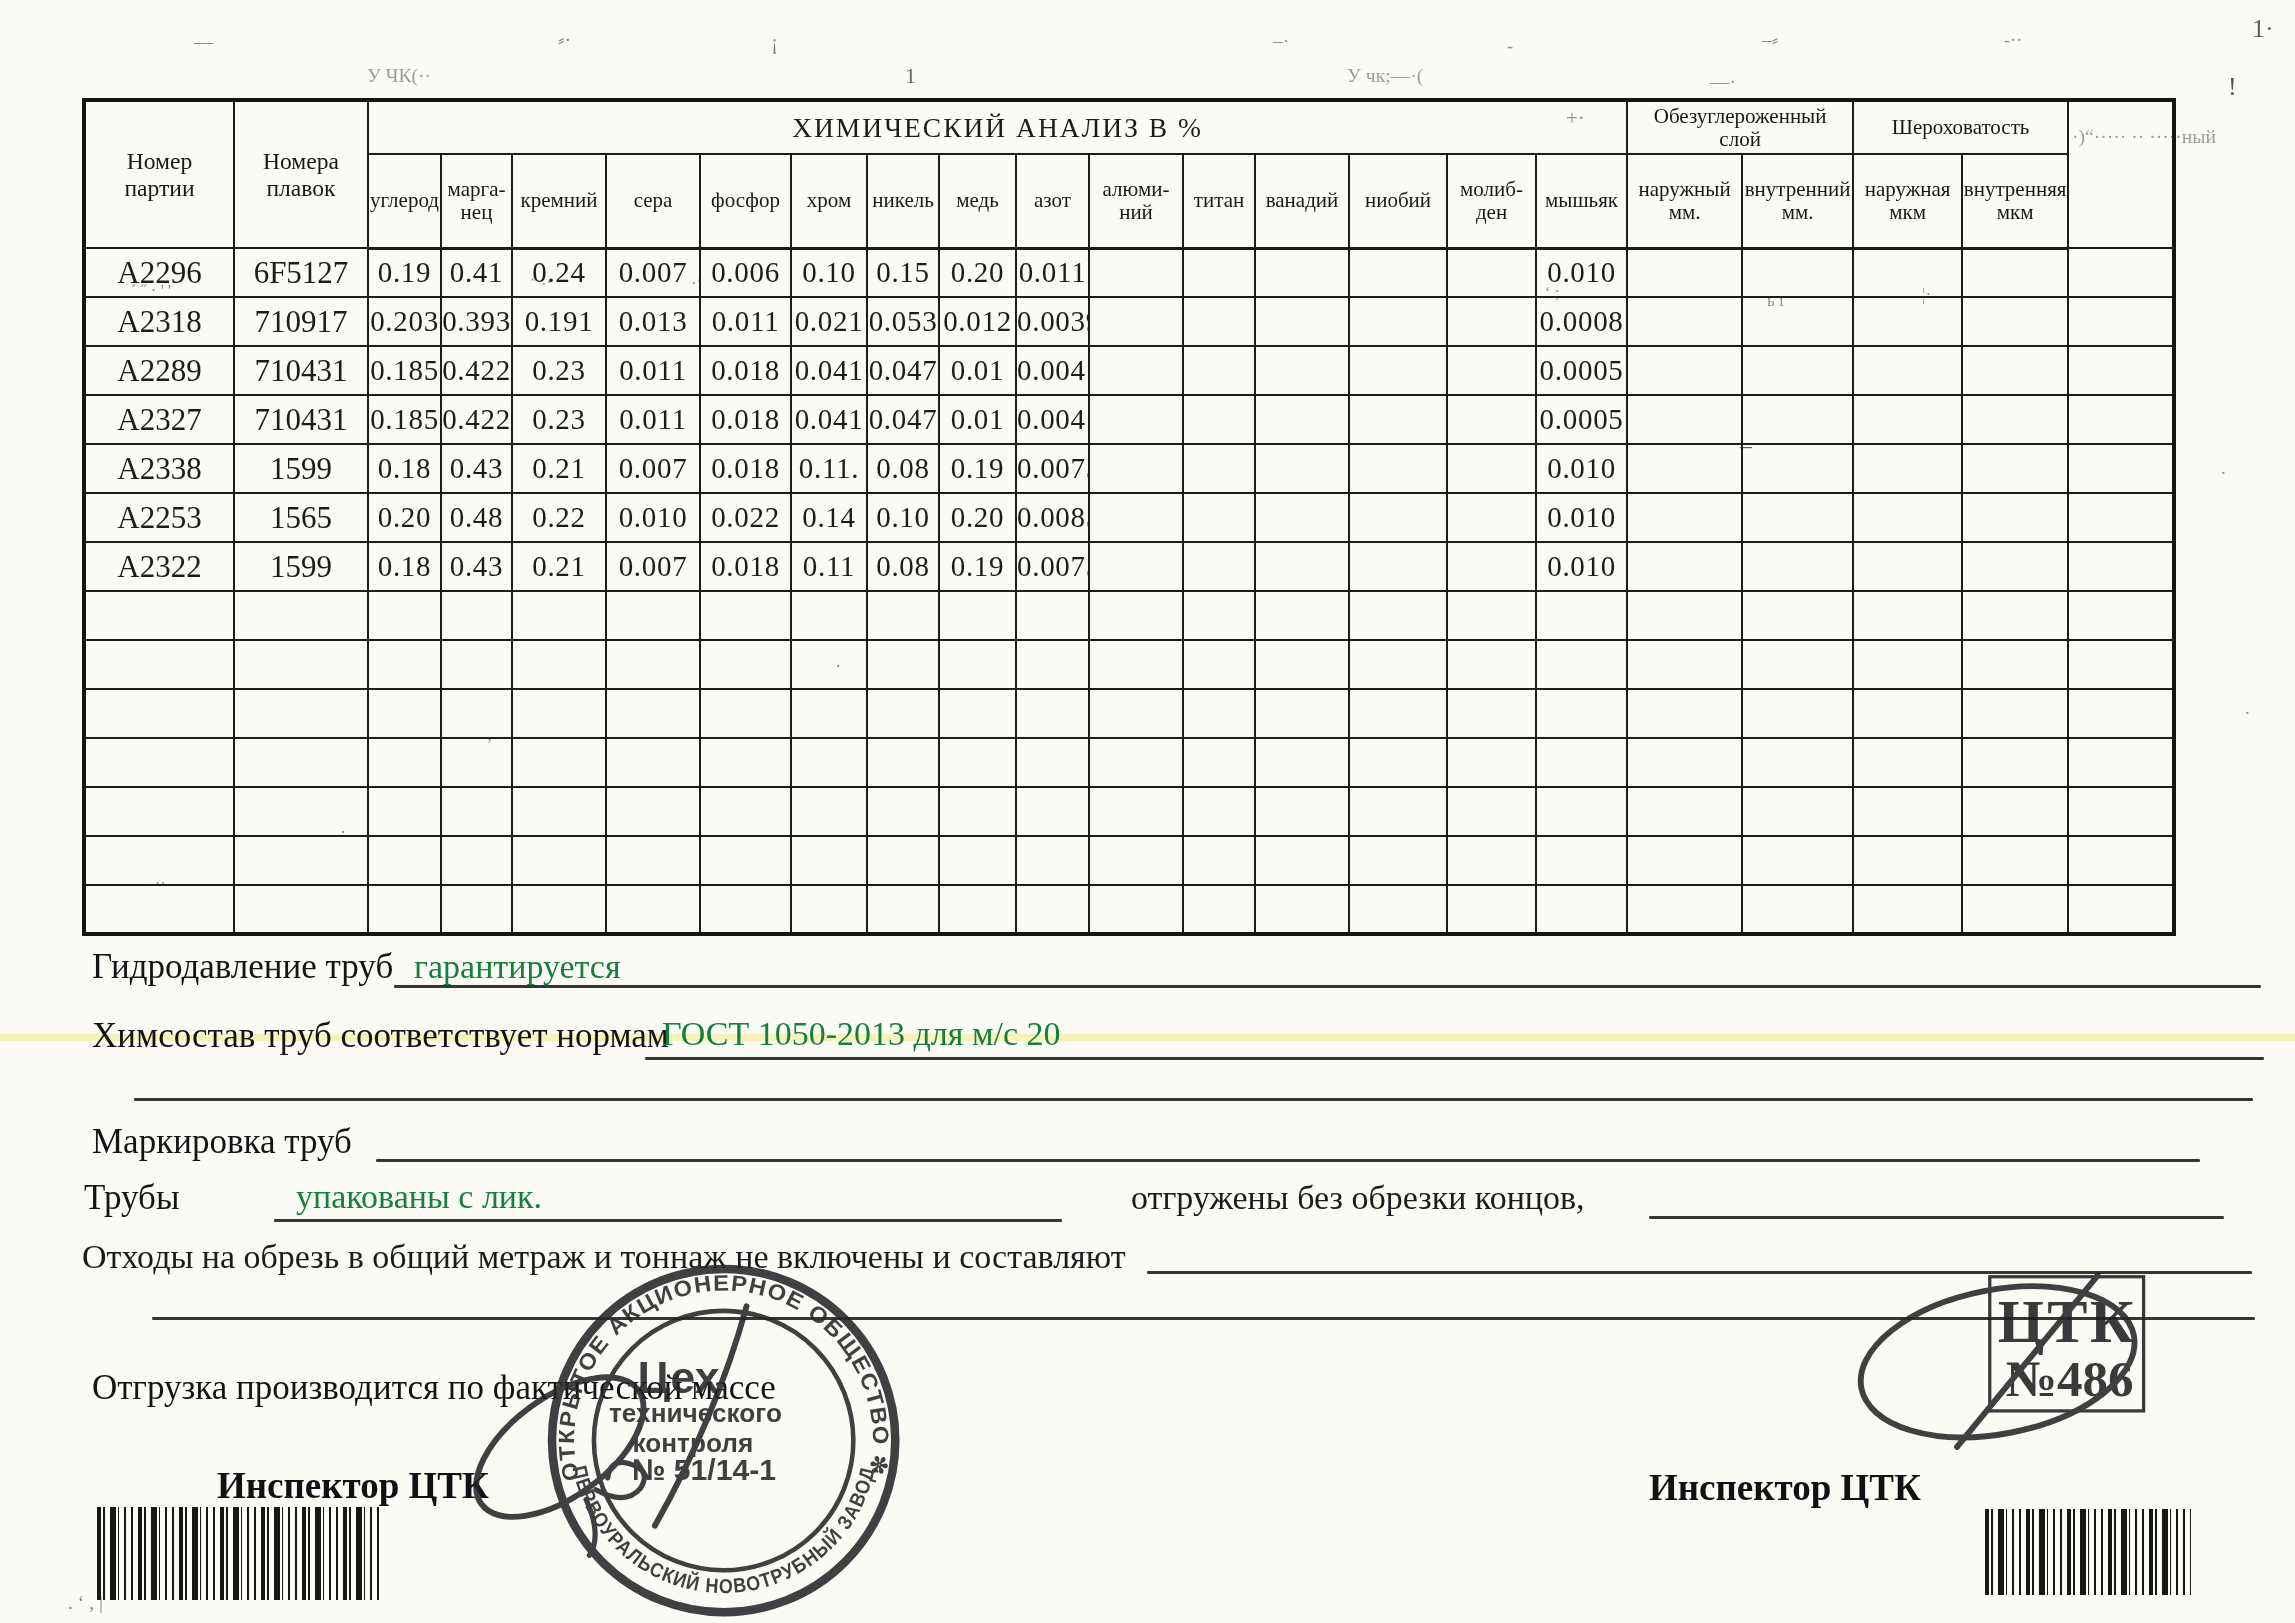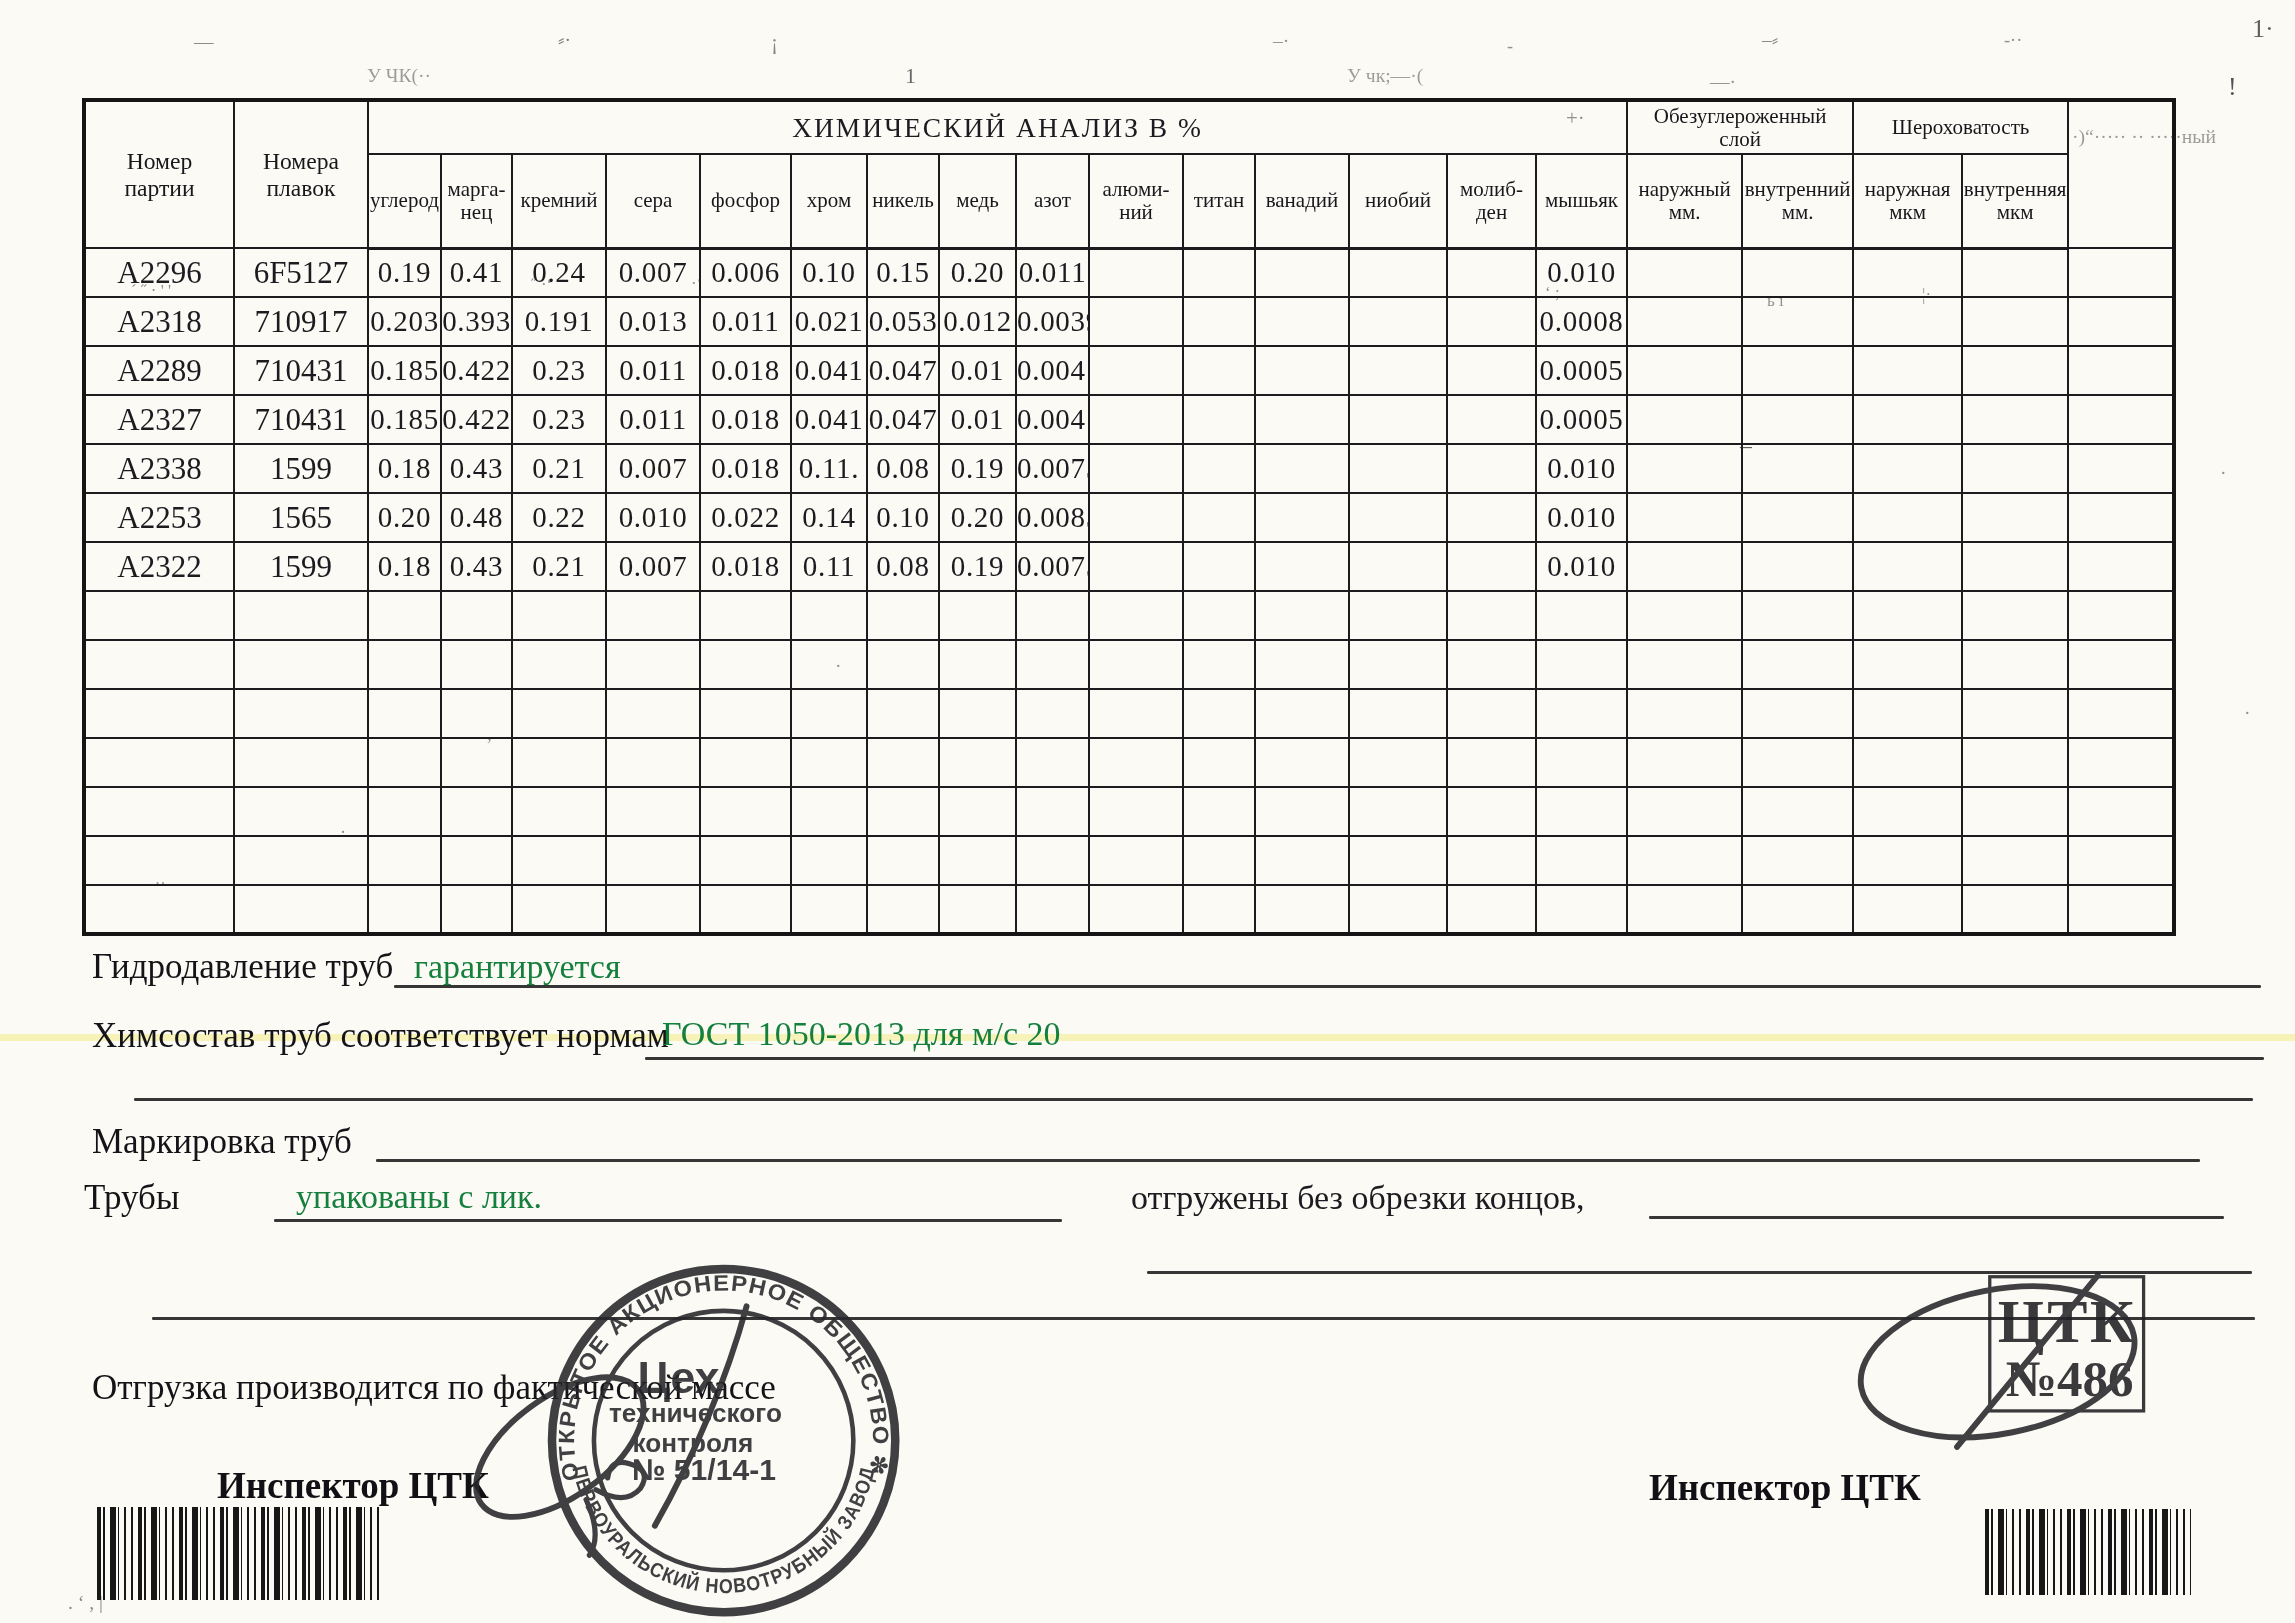--- a/index.html
+++ b/index.html
@@ -466,20 +466,21 @@
 
   <div class="t lbl" style="left:92px;top:1016px;">Химсостав труб соответствует нормам</div>
   <div class="t val" style="left:662px;top:1015px;">ГОСТ 1050-2013 для м/с 20</div>
 
   <div class="t lbl" style="left:92px;top:1122px;">Маркировка труб</div>
 
   <div class="t lbl" style="left:84px;top:1178px;">Трубы</div>
   <div class="t val" style="left:280px;top:1178px;margin-left:16px;">упакованы с лик.</div>
   <div class="t big" style="left:1083px;top:1179px;margin-left:48px;">отгружены без обрезки концов,</div>
 
+  <div class="t big" style="left:82px;top:1238px;">Отходы на обрезь в общий метраж и тоннаж не включены и составляют</div>
 
   <div class="t lbl" style="left:92px;top:1368px;">Отгрузка производится по фактической массе</div>
 
   <div class="t sig-label" style="left:217px;top:1464px;">Инспектор ЦТК</div>
   <div class="t sig-label" style="left:1649px;top:1466px;">Инспектор ЦТК</div>
 
   <div class="barcode" style="left:97px;top:1507px;width:283px;height:93px;"></div>
   <div class="barcode" style="left:1985px;top:1509px;width:206px;height:86px;"></div>
 
   <svg class="stamp" style="left:419px;top:1244px;opacity:.88;" width="511" height="380" viewBox="0 0 780 580">

